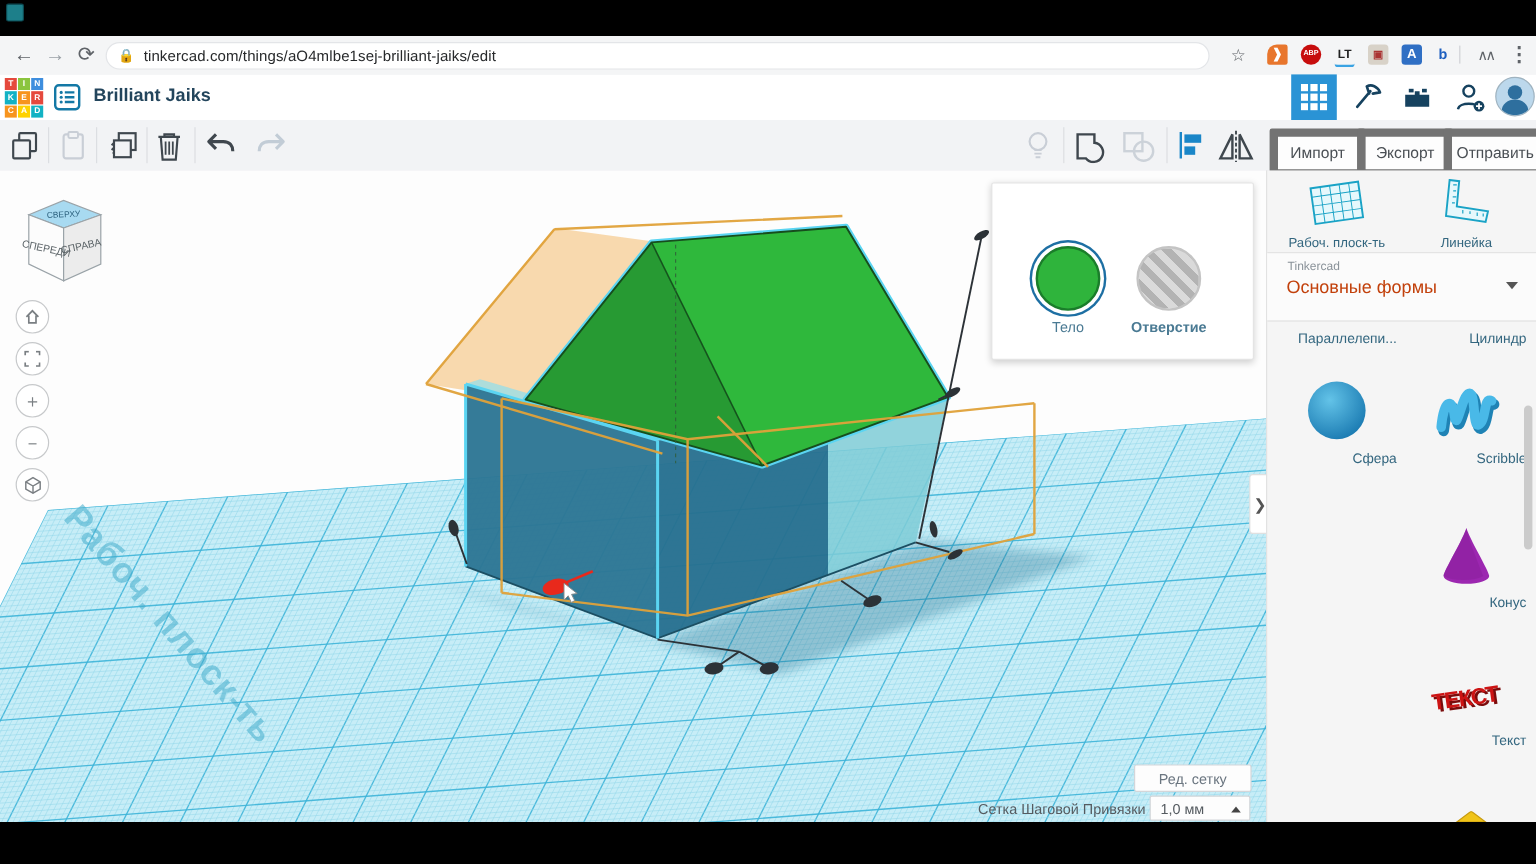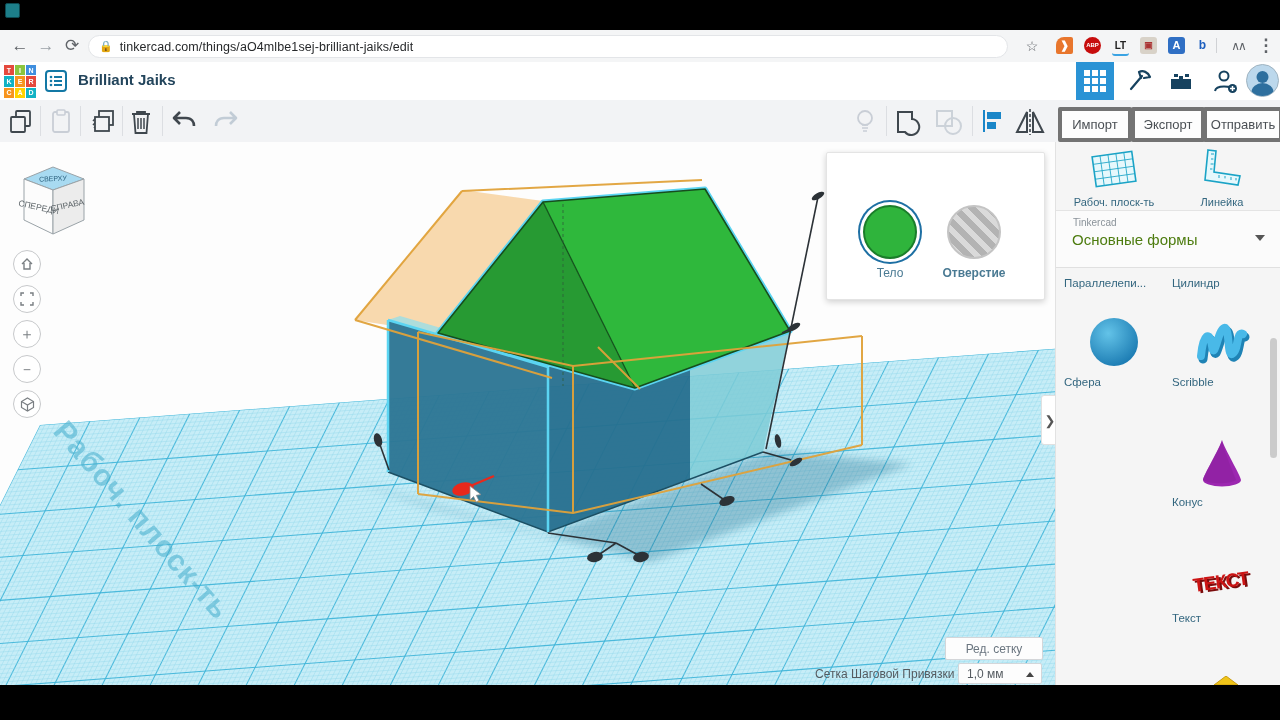--- a/index.html
+++ b/index.html
@@ -21,39 +21,39 @@
   #tklogo{left:4px;top:65px;width:32px;height:33px;display:grid;grid-template-columns:repeat(3,1fr);grid-template-rows:repeat(3,1fr);gap:1px;}
   #tklogo span{color:#fff;font-size:7px;font-weight:bold;display:flex;align-items:center;justify-content:center;}
   #doc-title{left:78px;top:71px;font-size:15px;font-weight:bold;color:#23455c;}
   .hdr-btn{top:62px;width:38px;height:38px;display:flex;align-items:center;justify-content:center;}
   #grid-btn{background:#2a93d5;}
   #avatar{left:1246px;top:64px;width:31px;height:31px;border-radius:50%;background:#bcd8ec;border:1px solid #9fb3c0;overflow:hidden;}
   
   #actionbar{left:0;top:100px;width:1280px;height:42px;background:#f2f3f5;border-bottom:1px solid #e2e3e6;}
   .tool-ico{top:108px;width:26px;height:26px;}
   .vsep{top:106px;width:1px;height:30px;background:#dcdee2;}
-  .act-btn{top:107px;height:27px;background:#fdfdfd;border:4px solid #737373;border-radius:2px;font-size:13px;color:#4a4f54;display:flex;align-items:center;justify-content:center;cursor:pointer;}
+  .act-btn{top:107px;height:27px;background:#fdfdfd;border:7px solid #737373;border-radius:2px;font-size:13px;color:#4a4f54;display:flex;align-items:center;justify-content:center;cursor:pointer;}
   
   #canvas{left:0;top:142px;width:1055px;height:543px;background:#fdfdfd;overflow:hidden;}
   
   .view-btn{left:13px;width:28px;height:28px;border-radius:50%;background:rgba(255,255,255,.95);border:1px solid #c7c9cb;color:#7a7f83;display:flex;align-items:center;justify-content:center;font-size:15px;box-sizing:border-box;}
   
   #shapespanel{left:826px;top:152px;width:217px;height:146px;background:#fff;border:1px solid #e4e4e4;box-shadow:0 2px 6px rgba(0,0,0,.18);border-radius:2px;}
   #sp-head{position:absolute;left:0;top:0;width:100%;height:33px;border-bottom:1px solid #e8e8e8;display:flex;align-items:center;}
   #sp-title{font-size:13.5px;font-weight:bold;color:#16425f;margin-left:10px;flex:1;}
   .chip-circ{width:50px;height:50px;border-radius:50%;margin:0 auto;}
   .chip-label{font-size:12px;color:#4a7a93;text-align:center;margin-top:7px;}
   
   #sidepanel{left:1055px;top:142px;width:225px;height:543px;background:#f5f5f5;border-left:1px solid #e2e2e2;box-sizing:border-box;}
   .tile-label{font-size:11px;color:#33667f;text-align:center;}
   #dropdown{position:absolute;left:0;top:68px;width:225px;height:56px;background:#fbfbfb;border-top:1px solid #e4e4e4;border-bottom:1px solid #e0e0e0;}
   #dd-lib{position:absolute;left:17px;top:6px;font-size:10px;color:#8a9299;}
-  #dd-cat{position:absolute;left:16px;top:20px;font-size:15px;color:#4d7c0f;}
+  #dd-cat{position:absolute;left:16px;top:20px;font-size:15px;color:#c2410c;}
   #dd-caret{position:absolute;right:16px;top:24px;width:0;height:0;border-left:5px solid transparent;border-right:5px solid transparent;border-top:6px solid #555;}
-  .gal-label{font-size:11.5px;color:#33667f;text-align:left;}
+  .gal-label{font-size:11.5px;color:#33667f;text-align:right;}
   #scrollbar{position:absolute;right:3px;top:196px;width:7px;height:120px;background:#cbcbcb;border-radius:4px;}
   
   #editgrid-btn{left:945px;top:637px;width:96px;height:21px;background:#fdfdfd;border:1px solid #d4d6d9;border-radius:2px;font-size:12px;color:#6b7680;display:flex;align-items:center;justify-content:center;}
   #snap-label{left:815px;top:667px;font-size:12px;color:#555b60;}
   #snap-select{left:958px;top:663px;width:84px;height:21px;background:#fdfdfd;border:1px solid #d4d6d9;border-radius:2px;font-size:12px;color:#555b60;display:flex;align-items:center;box-sizing:border-box;padding-left:8px;}
   #snap-caret{position:absolute;right:7px;top:8px;width:0;height:0;border-left:4px solid transparent;border-right:4px solid transparent;border-bottom:5px solid #444;}
   #panel-handle{left:1041px;top:395px;width:16px;height:48px;background:#fff;border:1px solid #e0e0e0;border-radius:3px;color:#555;font-size:13px;display:flex;align-items:center;justify-content:center;}
   #bottombar{left:0;top:685px;width:1280px;height:35px;background:#000;}
   svg text{font-family:"Liberation Sans",sans-serif;}
 </style>

